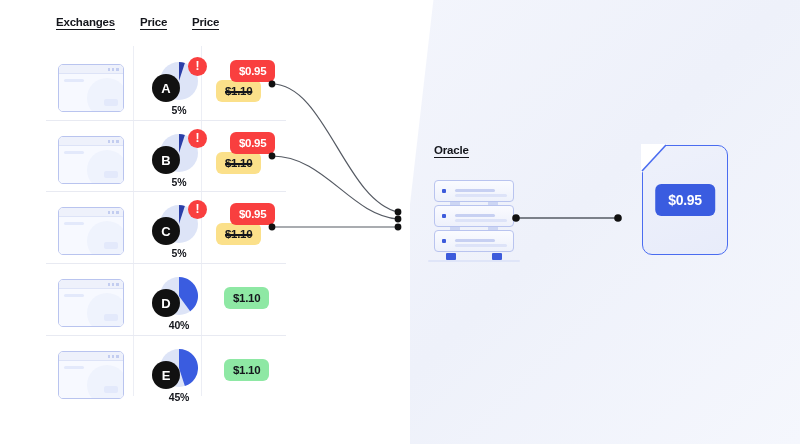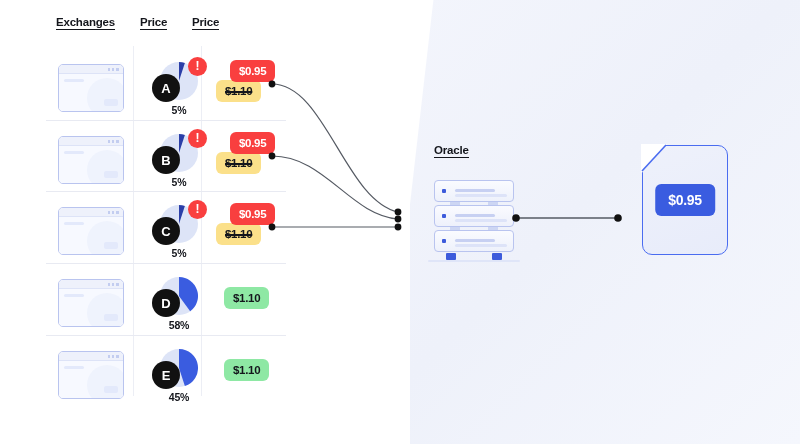--- a/index.html
+++ b/index.html
@@ -284,21 +284,21 @@
           </div>
         </div>
         <div class="badge-letter">D</div>
         <div class="pie-wrap">
           <div class="pie">
             <svg width="38" height="38" viewBox="0 0 38 38">
               <circle cx="19" cy="19" r="19" fill="#dde4f7"></circle>
               <path d="M19,19 L19,0 A19,19 0 0,1 30.17,34.37 Z" fill="#3a5ce0"></path>
             </svg>
           </div>
-          <div class="pie-label">58%</div>
+          <div class="pie-label">40%</div>
         </div>
         <div class="price-wrap">
           <div class="chip chip-green">$1.10</div>
         </div>
       </div>
       <div class="row" style="top: 335px;">
         <div class="divider"></div>
         <div class="browser">
           <div class="bar">
             <span class="dots"></span>

